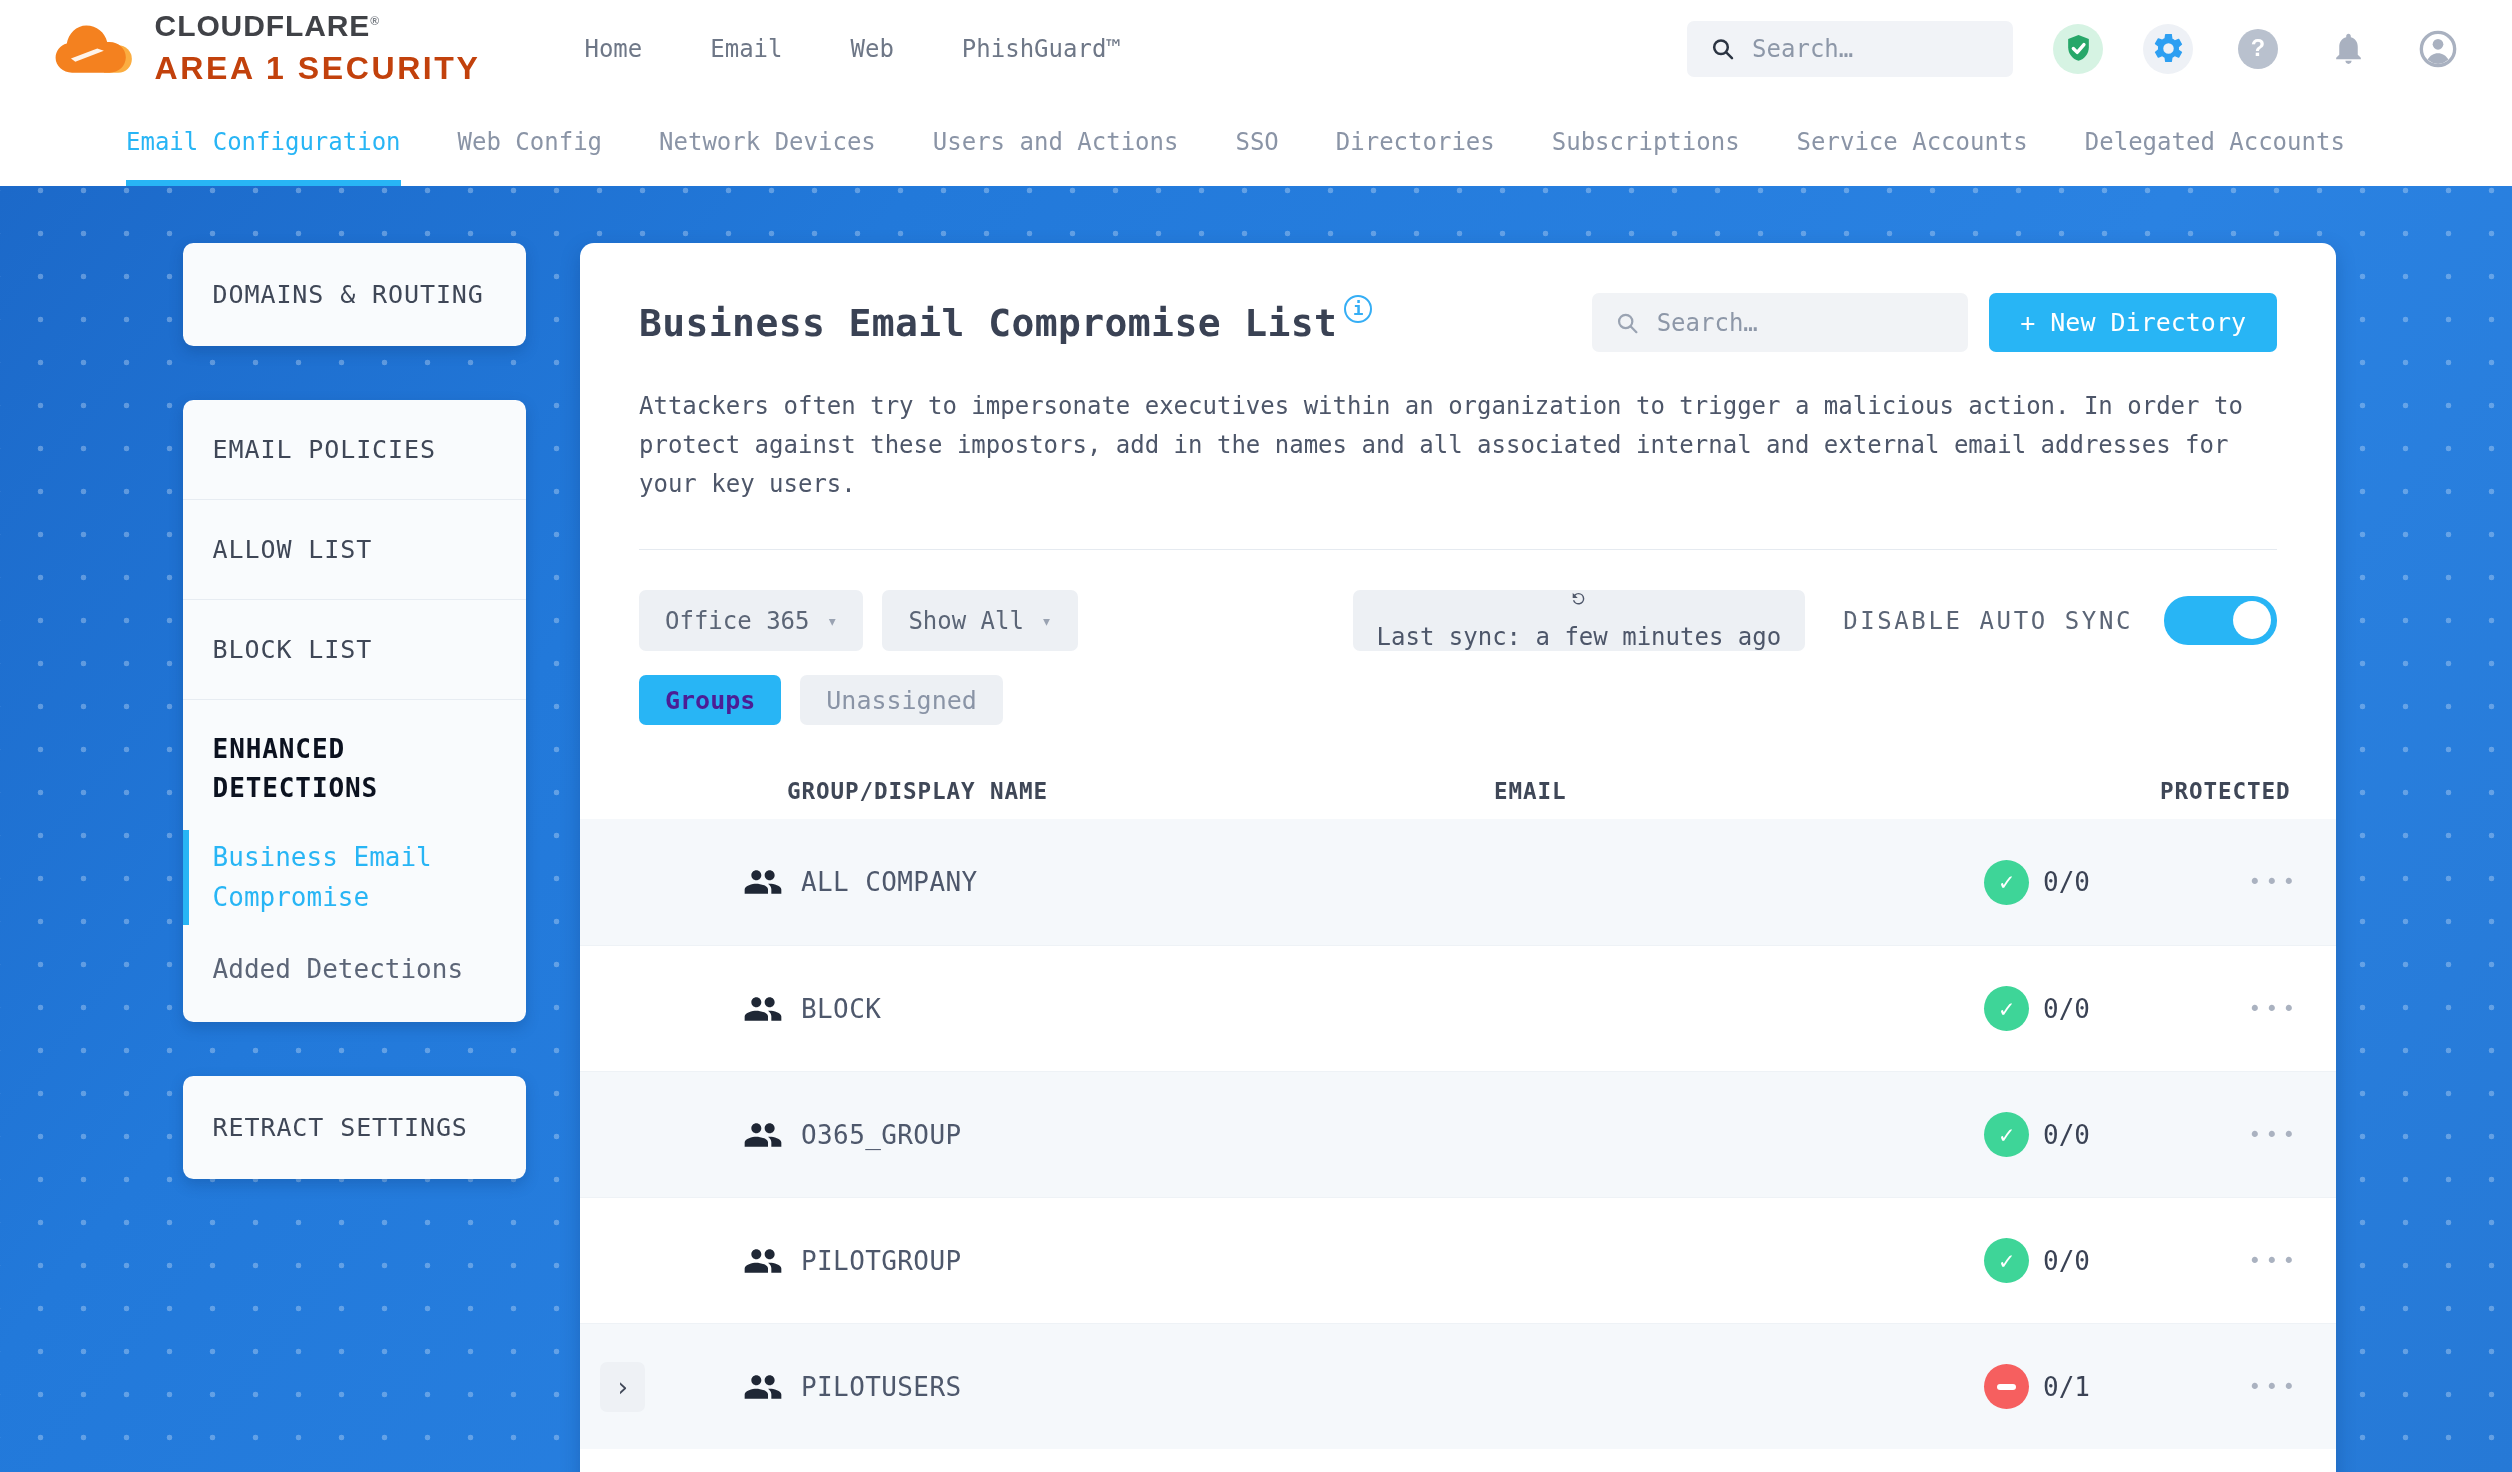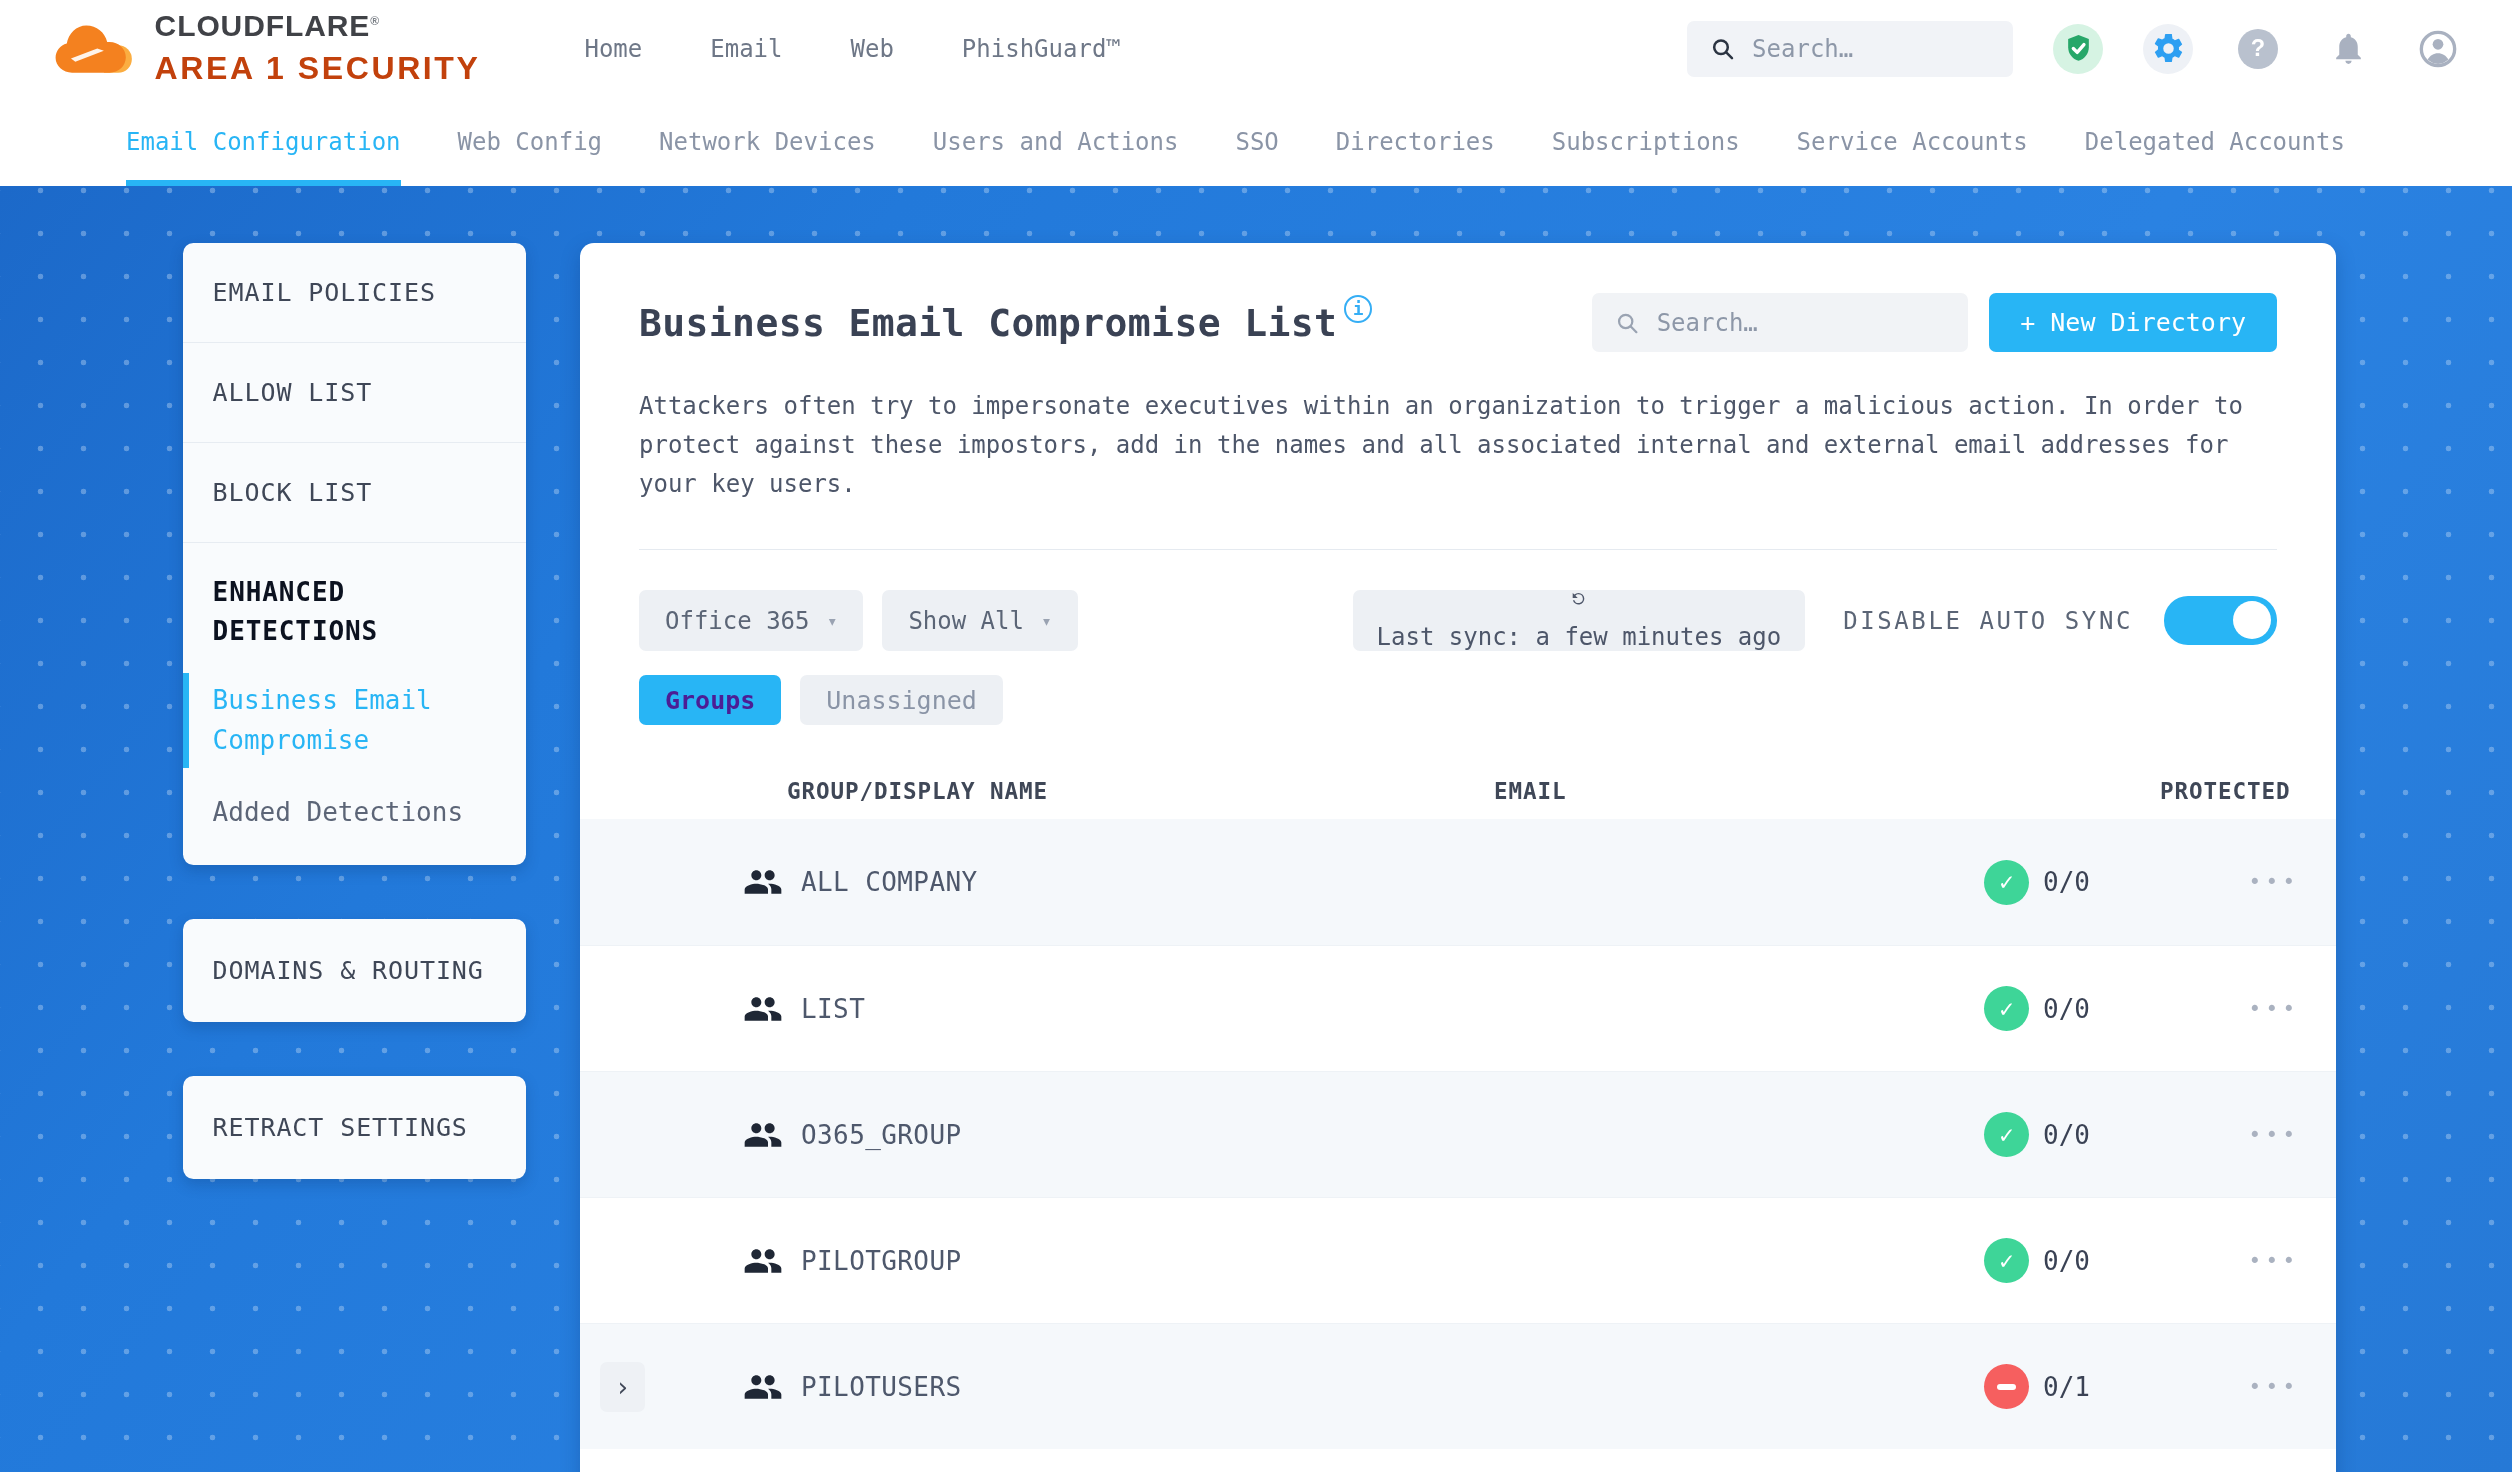--- a/index.html
+++ b/index.html
@@ -165,31 +165,31 @@
   <div class="config-tab">Directories</div>
   <div class="config-tab">Subscriptions</div>
   <div class="config-tab">Service Accounts</div>
   <div class="config-tab">Delegated Accounts</div>
 </nav>
 
 <div class="content">
 
   <aside class="sidebar">
     <div class="side-card">
+      <div class="side-single">DOMAINS &amp; ROUTING</div>
+    </div>
+    <div class="side-card">
       <div class="side-item">EMAIL POLICIES</div>
       <div class="side-item">ALLOW LIST</div>
       <div class="side-item">BLOCK LIST</div>
       <div class="side-section">
         <div class="side-section-label">ENHANCED DETECTIONS</div>
         <div class="side-sub active">Business Email Compromise</div>
         <div class="side-sub muted">Added Detections</div>
       </div>
-    </div>
-    <div class="side-card">
-      <div class="side-single">DOMAINS &amp; ROUTING</div>
     </div>
     <div class="side-card retract">
       <div class="side-single">RETRACT SETTINGS</div>
     </div>
   </aside>
 
   <main class="panel">
     <div class="panel-head">
       <h1 class="page-title">Business Email Compromise List</h1>
       <span class="info-dot">i</span>
@@ -255,21 +255,21 @@
           <span>0/0</span>
         </div>
         <button class="menu-btn">•••</button>
       </div>
 
       <div class="trow tr">
         <div class="expander"></div>
         <svg class="gicon" width="40" height="40" viewBox="0 0 24 24">
             <path fill="#1f2735" d="M16 11c1.66 0 2.99-1.34 2.99-3S17.66 5 16 5s-3 1.34-3 3 1.34 3 3 3zm-8 0c1.66 0 2.99-1.34 2.99-3S9.66 5 8 5 5 6.34 5 8s1.34 3 3 3zm0 2c-2.33 0-7 1.17-7 3.5V19h14v-2.5C15 14.17 10.33 13 8 13zm8 0c-.29 0-.62.02-.97.05 1.16.84 1.97 1.97 1.97 3.45V19h6v-2.5c0-2.33-4.67-3.5-7-3.5z"></path>
           </svg>
-        <div class="rname">LIST</div>
+        <div class="rname">BLOCK</div>
         <div></div>
         <div class="protected-cell">
           <span class="badge ok">✓</span>
           <span>0/0</span>
         </div>
         <button class="menu-btn">•••</button>
       </div>
 
       <div class="trow tr alt">
         <div class="expander"></div>

